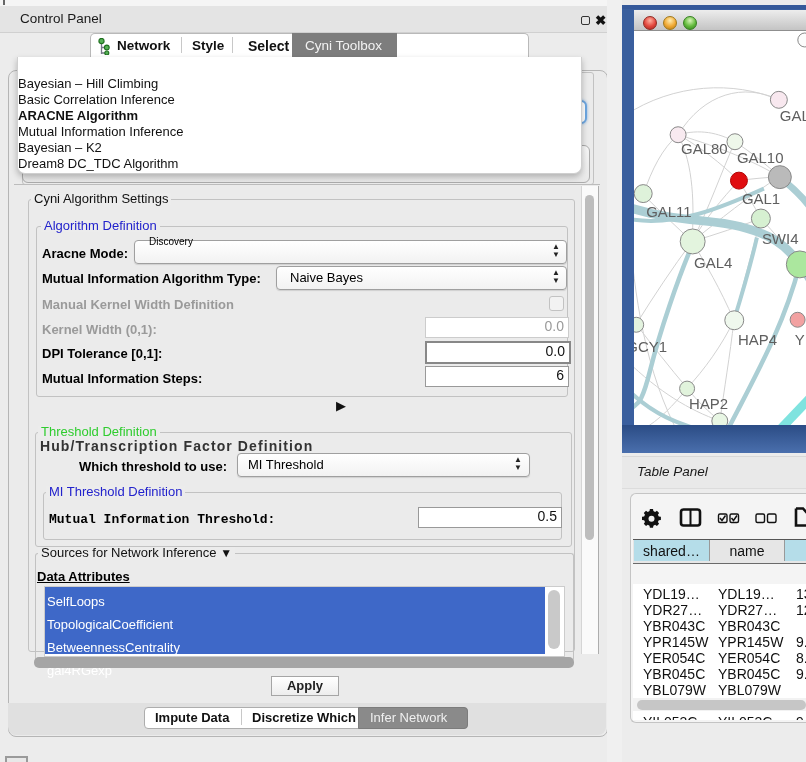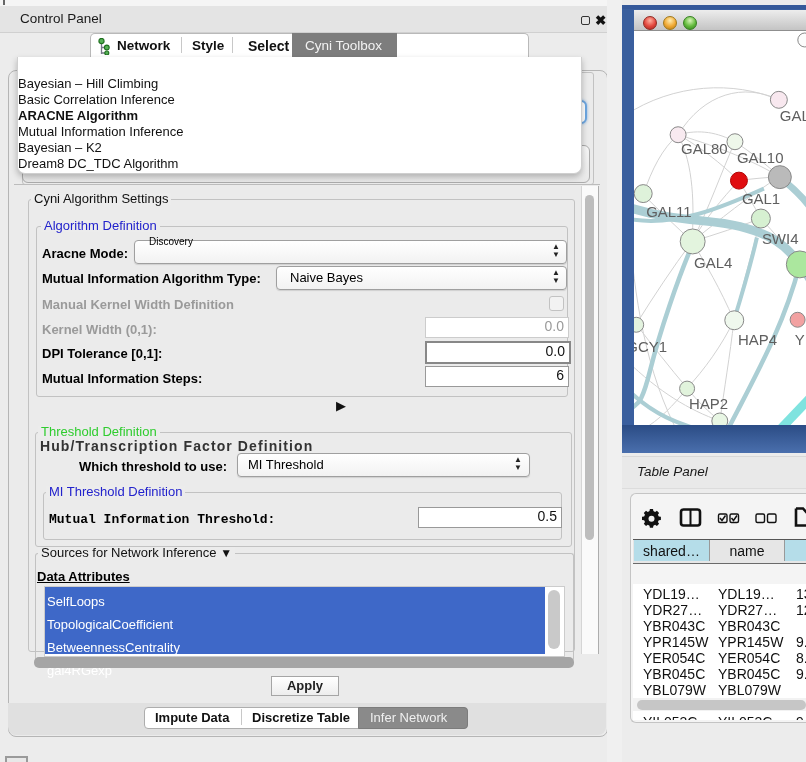--- a/index.html
+++ b/index.html
@@ -118,21 +118,21 @@
 
   <div class="abs" style="left:581px;top:186px;width:16px;height:468px;background:#fafafa;border-left:1px solid #d5d5d5;border-right:1px solid #adadad;"></div>
   <div class="abs" style="left:584.5px;top:195px;width:9px;height:345px;background:#bdbdbd;border-radius:5px;"></div>
 
   <div class="abs" style="left:271px;top:676px;width:66px;height:18px;background:linear-gradient(#ffffff,#ededed);border:1px solid #a5a5a5;border-radius:0;text-align:center;font-size:13px;font-weight:bold;color:#222;line-height:18px;">Apply</div>
 
   <div class="abs" style="left:8px;top:703px;width:598px;height:32px;background:#e0e0e0;border-radius:0 0 8px 8px;"></div>
   <div class="abs" style="left:144px;top:707px;width:322px;height:20px;background:#fff;border:1px solid #adadad;border-radius:4px;"></div>
   <div class="abs b" style="left:155px;top:710px;font-size:13px;color:#111;">Impute Data</div>
   <div class="abs" style="left:241px;top:709px;width:1px;height:16px;background:#c8c8c8;"></div>
-  <div class="abs b" style="left:252px;top:710px;font-size:13px;color:#111;">Discretize Table</div>
+  <div class="abs b" style="left:252px;top:710px;font-size:13px;color:#111;">Discretize Which</div>
   <div class="abs" style="left:358px;top:707px;width:108px;height:20px;background:#8a8a8a;border:1px solid #7c7c7c;border-radius:0 4px 4px 0;"></div>
   <div class="abs" style="left:370px;top:710px;font-size:13px;color:#f0f0f0;">Infer Network</div>
 
   <div class="abs" style="left:5px;top:756px;width:19px;height:10px;border:2px solid #9a9a9a;background:#e8e8e8;"></div>
 
   <div class="abs" style="left:607px;top:0;width:15px;height:762px;background:#f0f0f0;"></div>
 
   <div class="abs" style="left:622px;top:5px;width:184px;height:420px;background:#3a5f9e;"></div>
   <div class="abs" style="left:622px;top:5px;width:184px;height:4px;background:#35599a;"></div>
   <div class="abs" style="left:622px;top:425px;width:184px;height:28px;background:linear-gradient(#2b4c85,#4a6fad);"></div>

